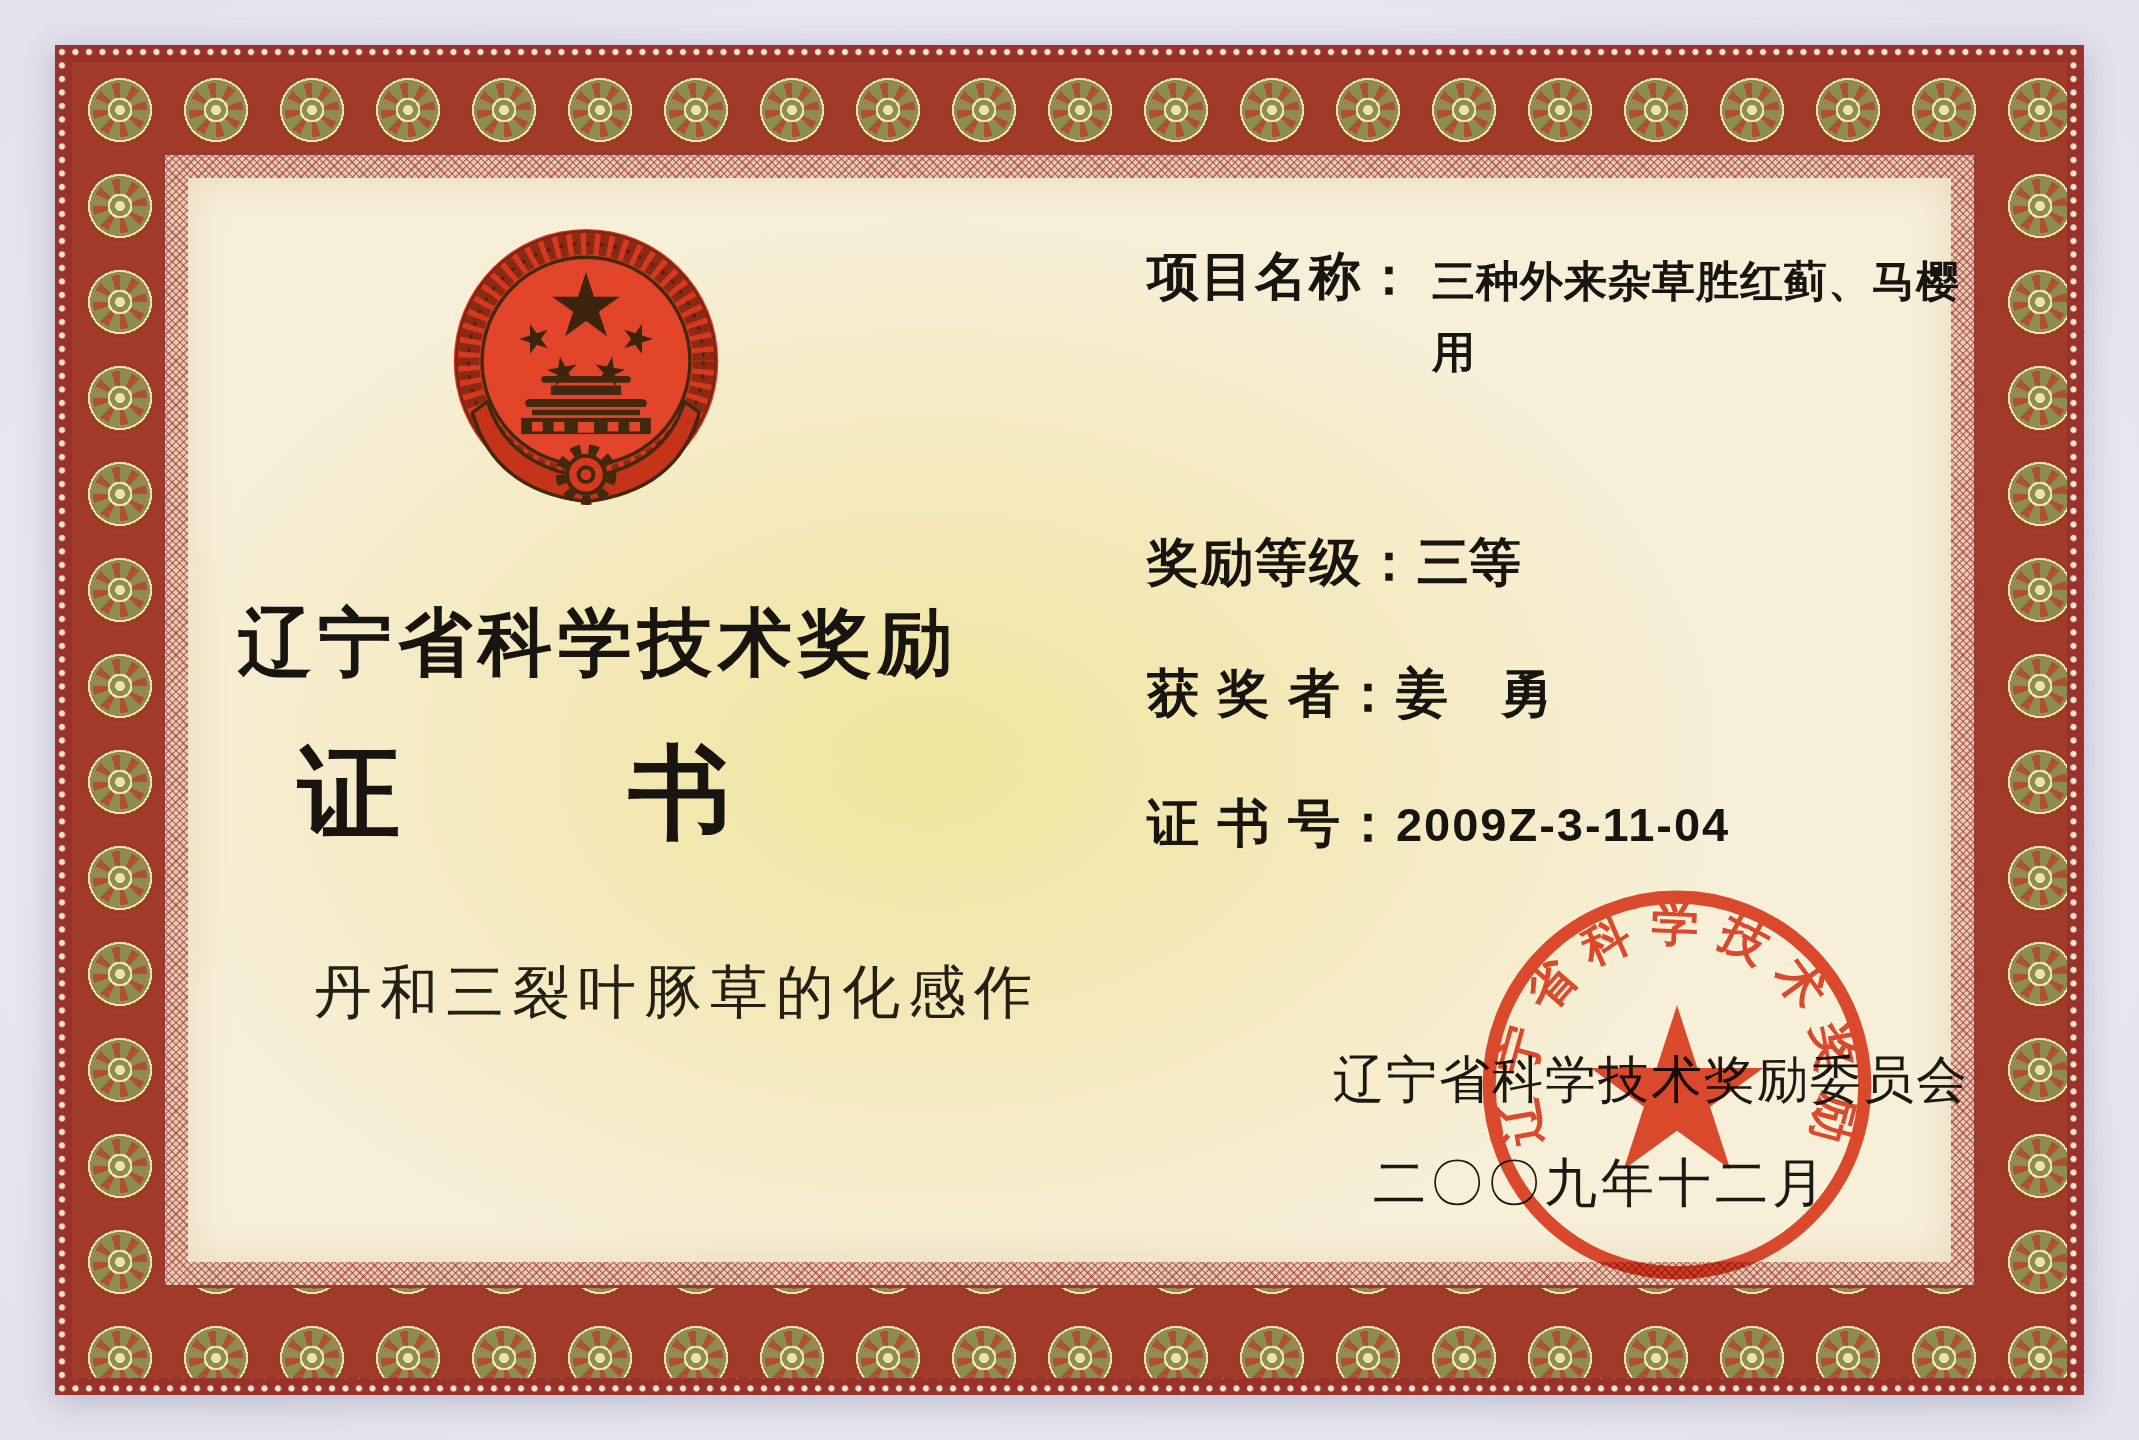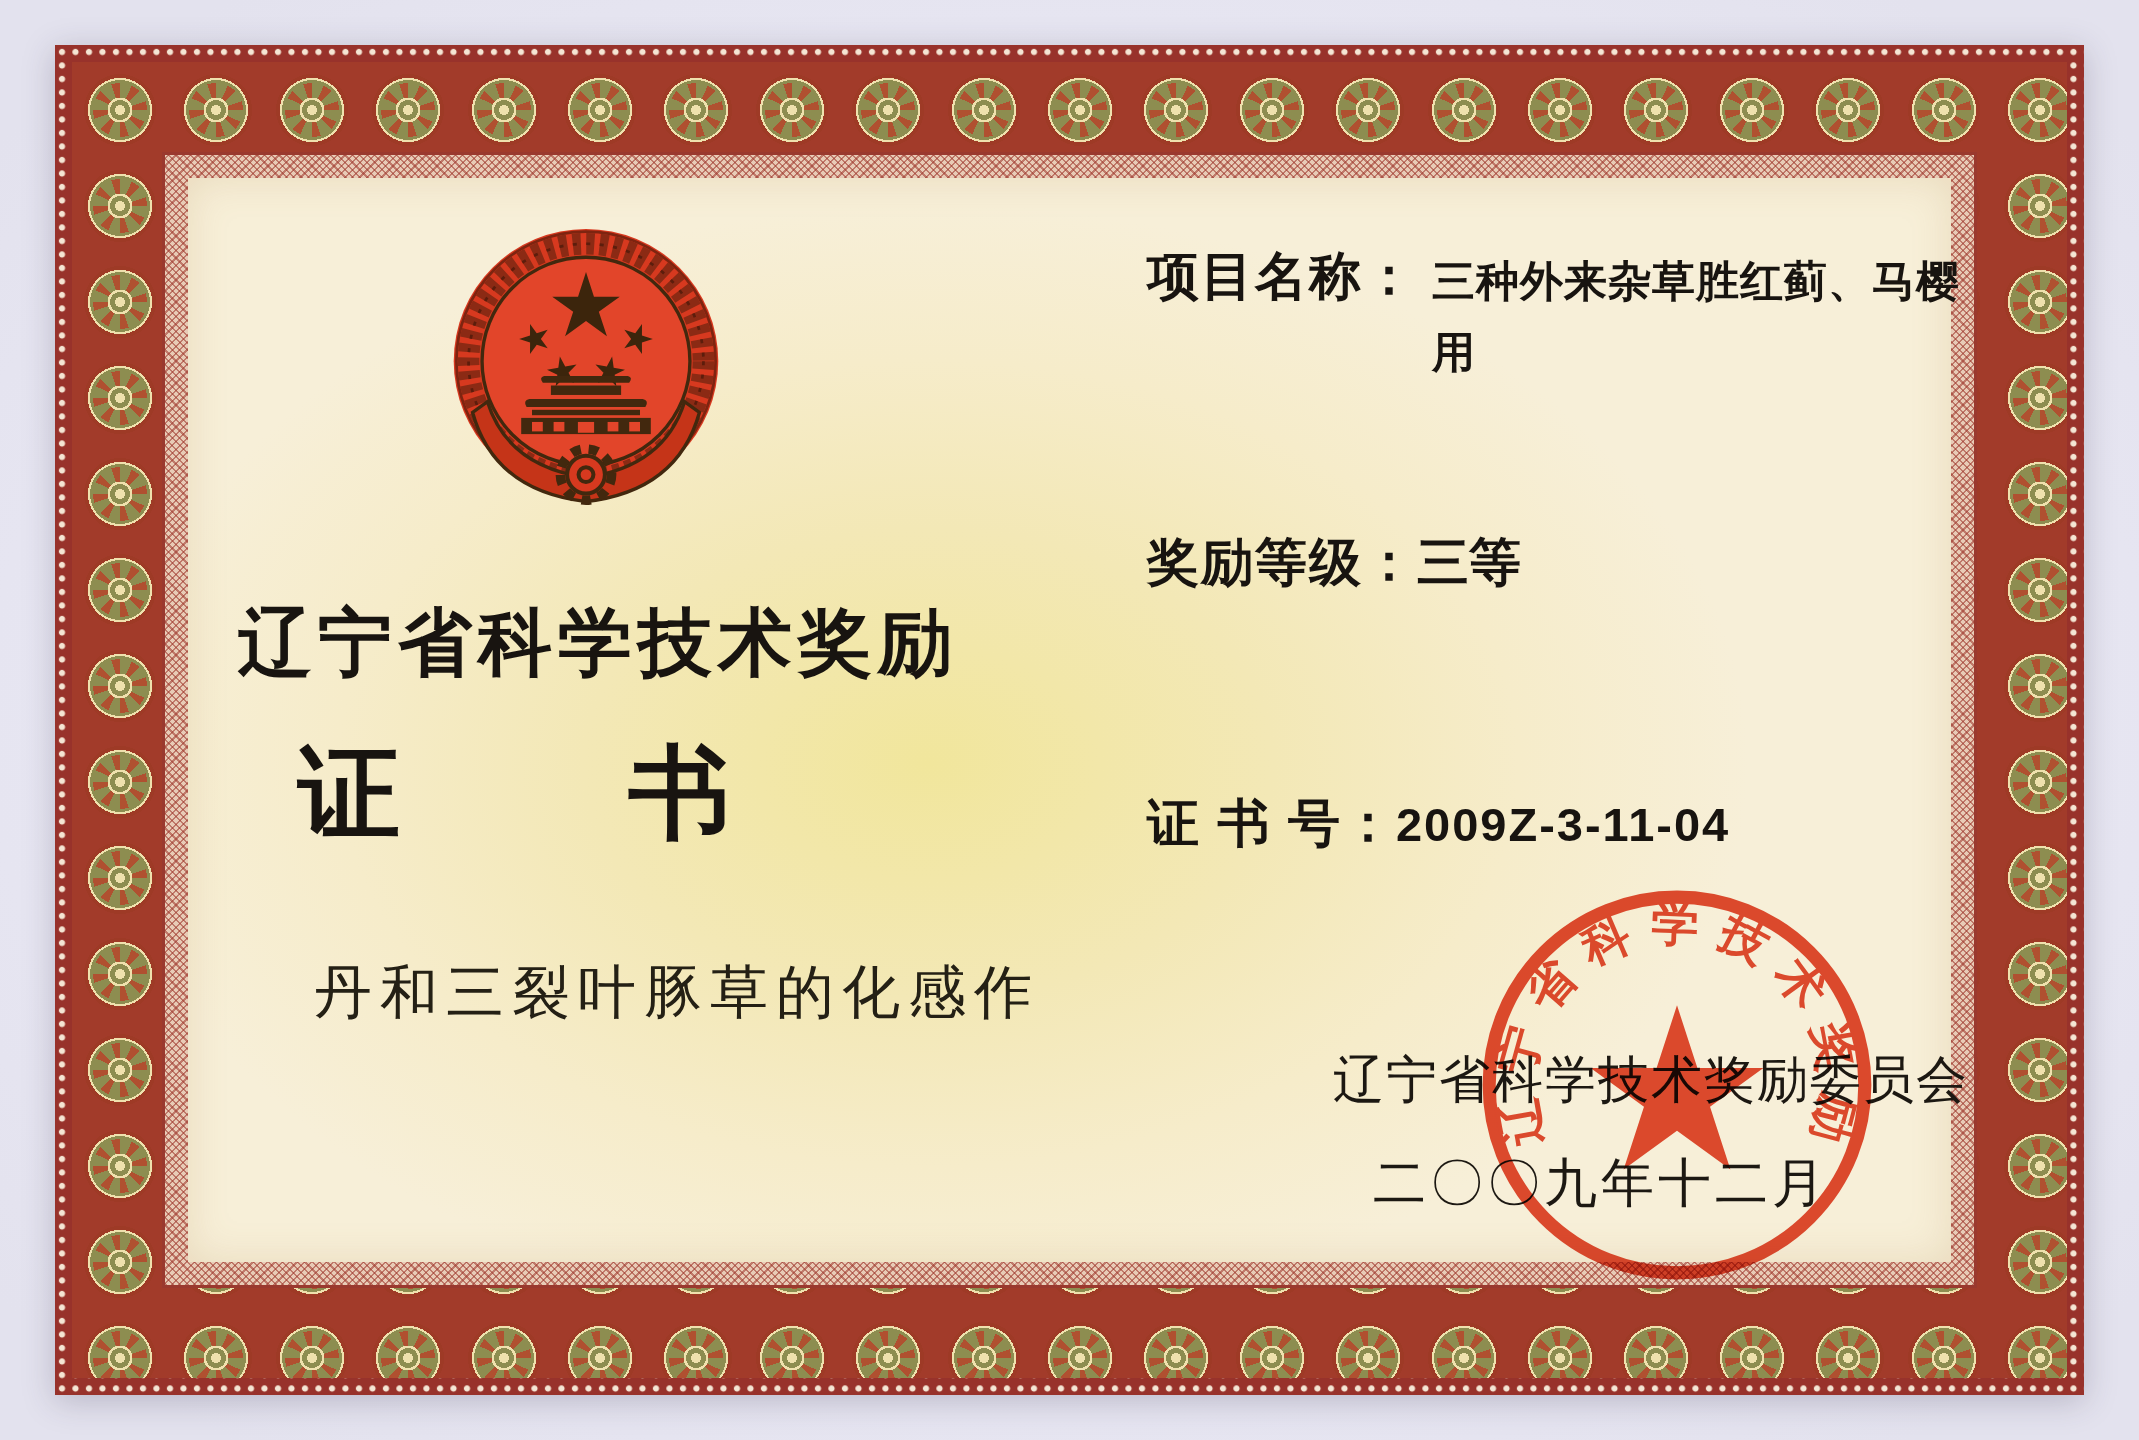--- a/index.html
+++ b/index.html
@@ -128,20 +128,23 @@
     <div class="abs field-label row-project-label">项目名称：</div>
     <div class="abs row-project-value">
       <div>三种外来杂草胜红蓟、马樱</div>
       <div>用</div>
     </div>
 
     <div class="abs row-grade">
       <span class="field-label">奖励等级：</span><span class="field-value">三等</span>
     </div>
 
+    <div class="abs row-winner">
+      <span class="field-label">获 奖 者：</span><span class="field-value">姜　勇</span>
+    </div>
 
     <div class="abs row-certno">
       <span class="field-label">证 书 号：</span><span class="field-value certno-value">2009Z-3-11-04</span>
     </div>
 
     <div class="abs committee">辽宁省科学技术奖励委员会</div>
     <div class="abs issue-date">二〇〇九年十二月</div>
 
     <svg class="abs seal" viewBox="0 0 410 410" aria-hidden="true">
       <defs>

